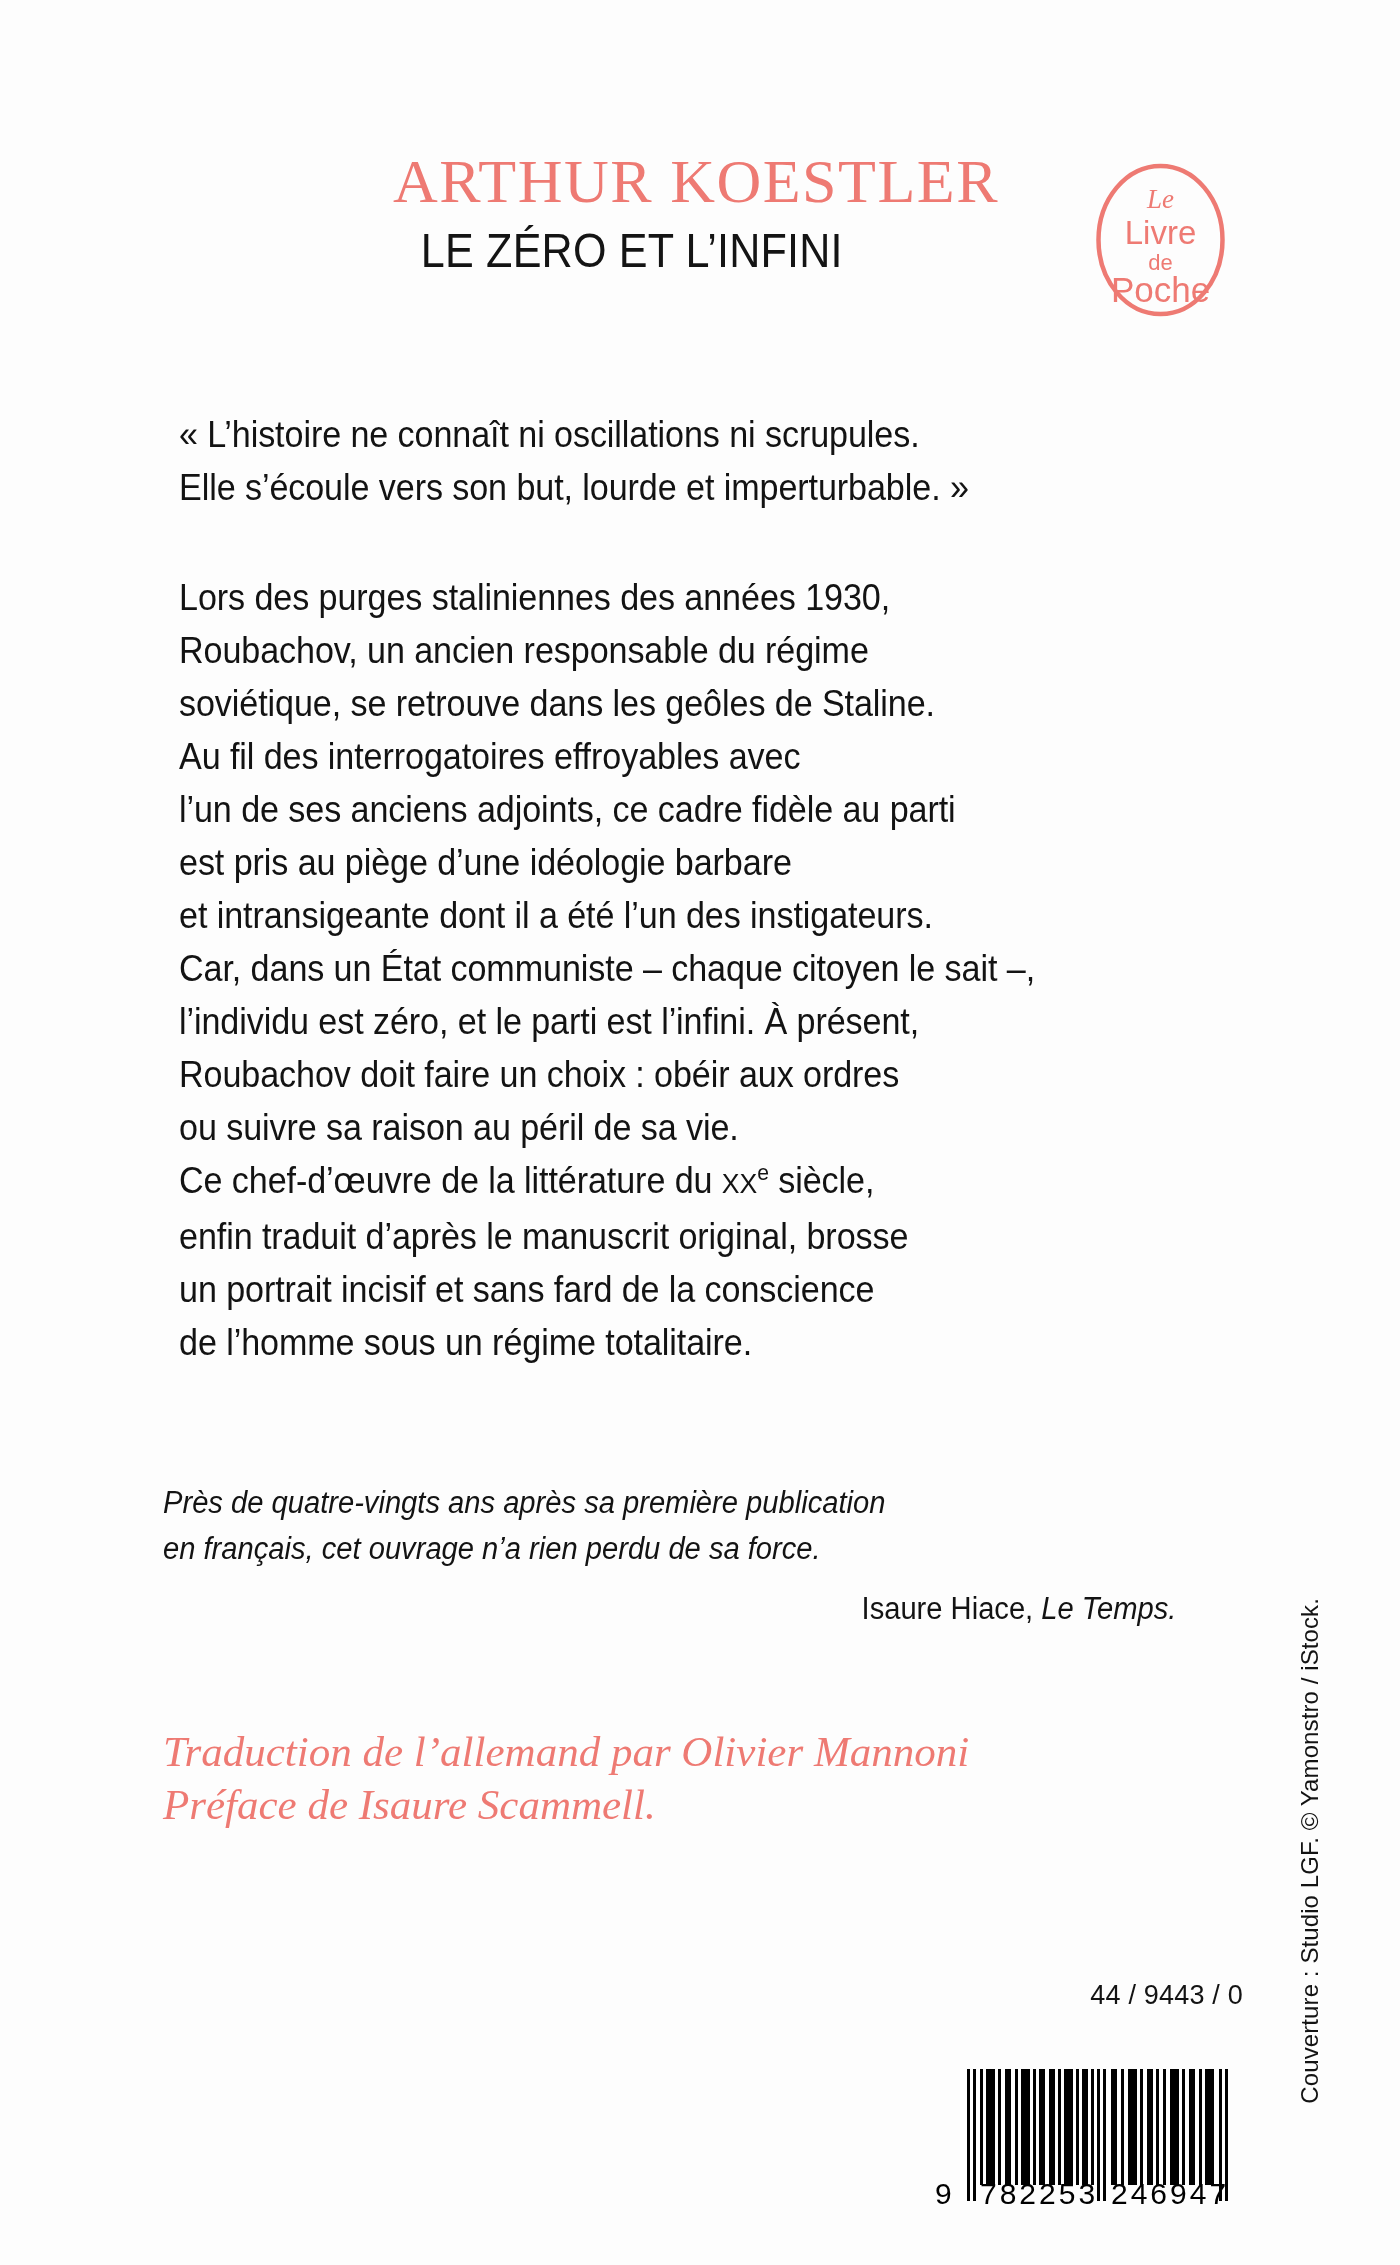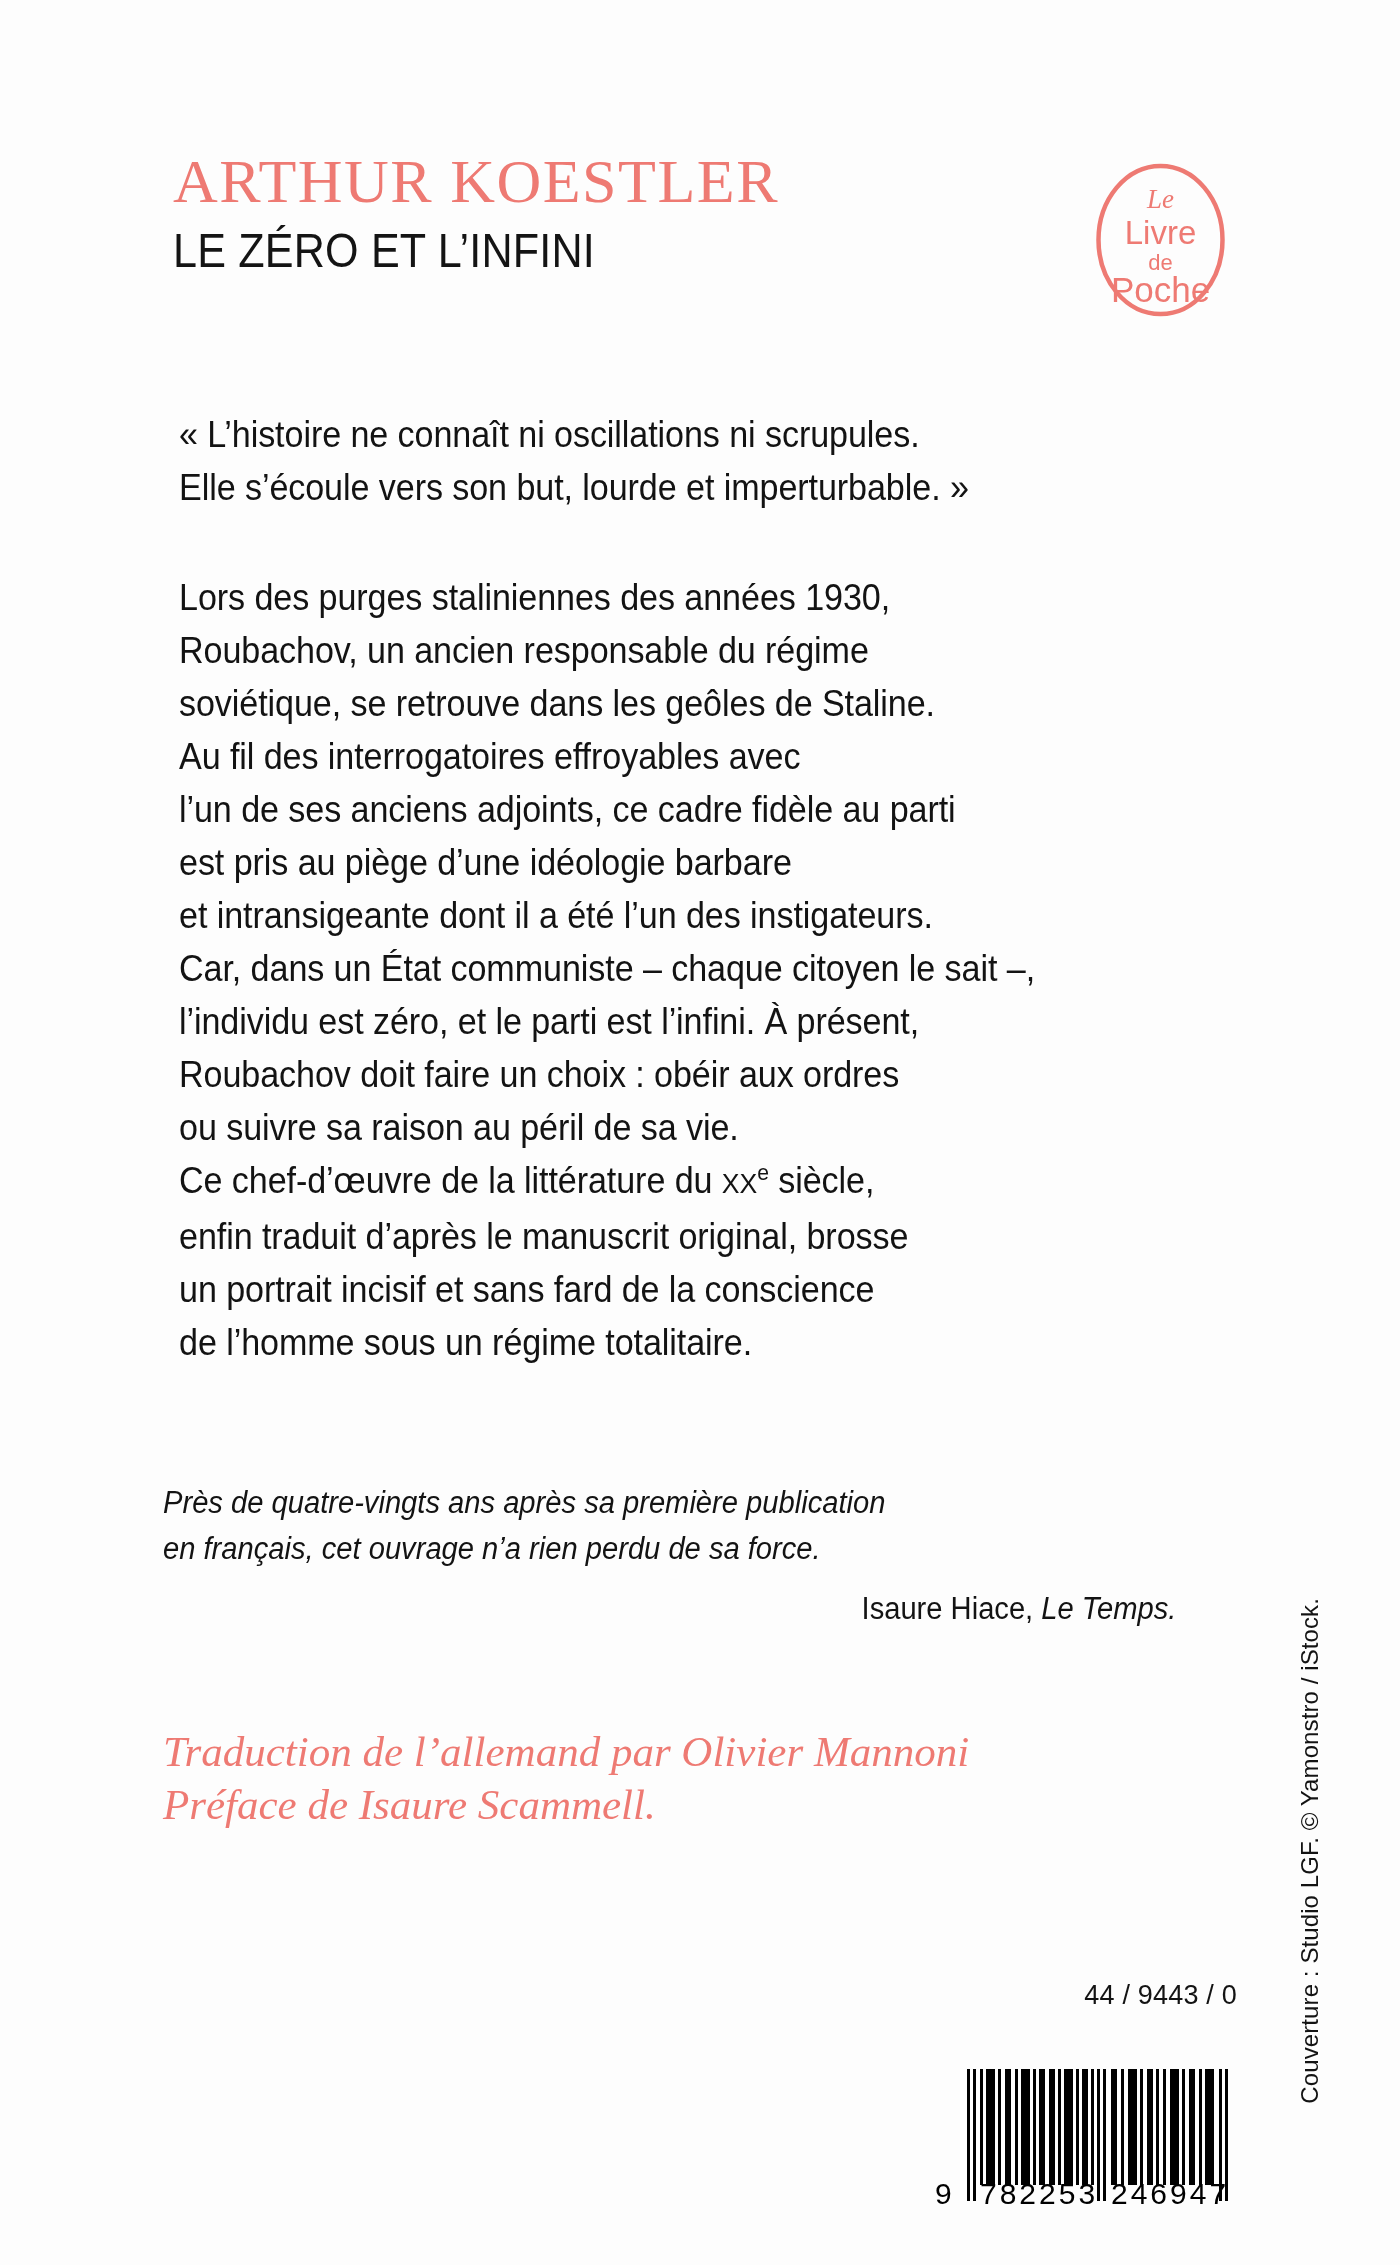--- a/index.html
+++ b/index.html
@@ -13,23 +13,24 @@
     height: 2265px;
     background: #fdfdfd;
     overflow: hidden;
     font-family: "Liberation Sans", sans-serif;
     color: #111111;
   }
 
   
   .header {
     position: absolute;
-    left: 173px;
+    left: 161px;
     top: 150px;
     width: 1070px;
+    text-align: center;
   }
   .author {
     font-family: "Liberation Serif", serif;
     color: #ee7a73;
     font-size: 62px;
     line-height: 1.0;
     letter-spacing: 1.5px;
     white-space: nowrap;
   }
   .title {
@@ -114,21 +115,21 @@
     font-style: italic;
     color: #ee7a73;
     font-size: 43px;
     line-height: 53px;
   }
   .credits .ln { display: block; white-space: nowrap; }
 
   
   .codes {
     position: absolute;
-    right: 163px;
+    right: 157px;
     top: 1975px;
     text-align: right;
     font-size: 27px;
     line-height: 41px;
     color: #131313;
     letter-spacing: 0.2px;
   }
   .codes .ln { display: block; white-space: nowrap; }
 
   

